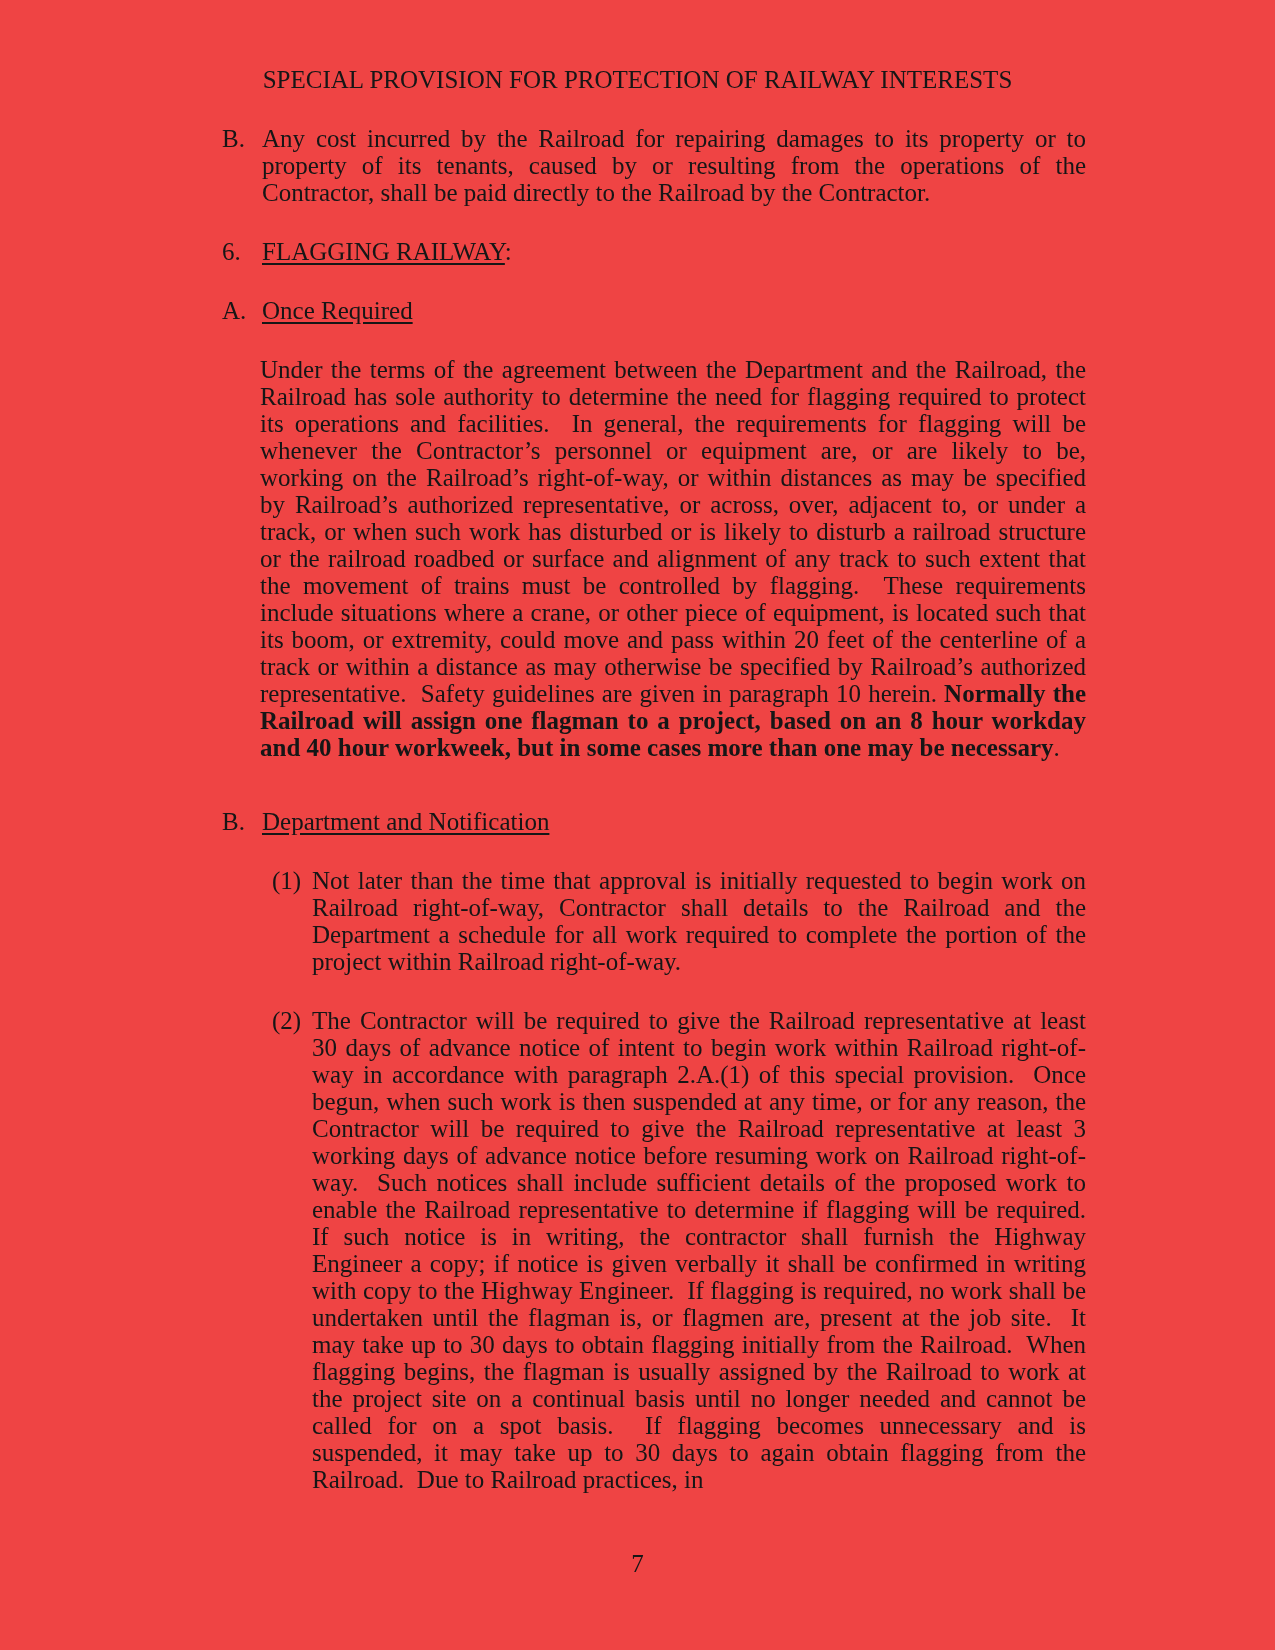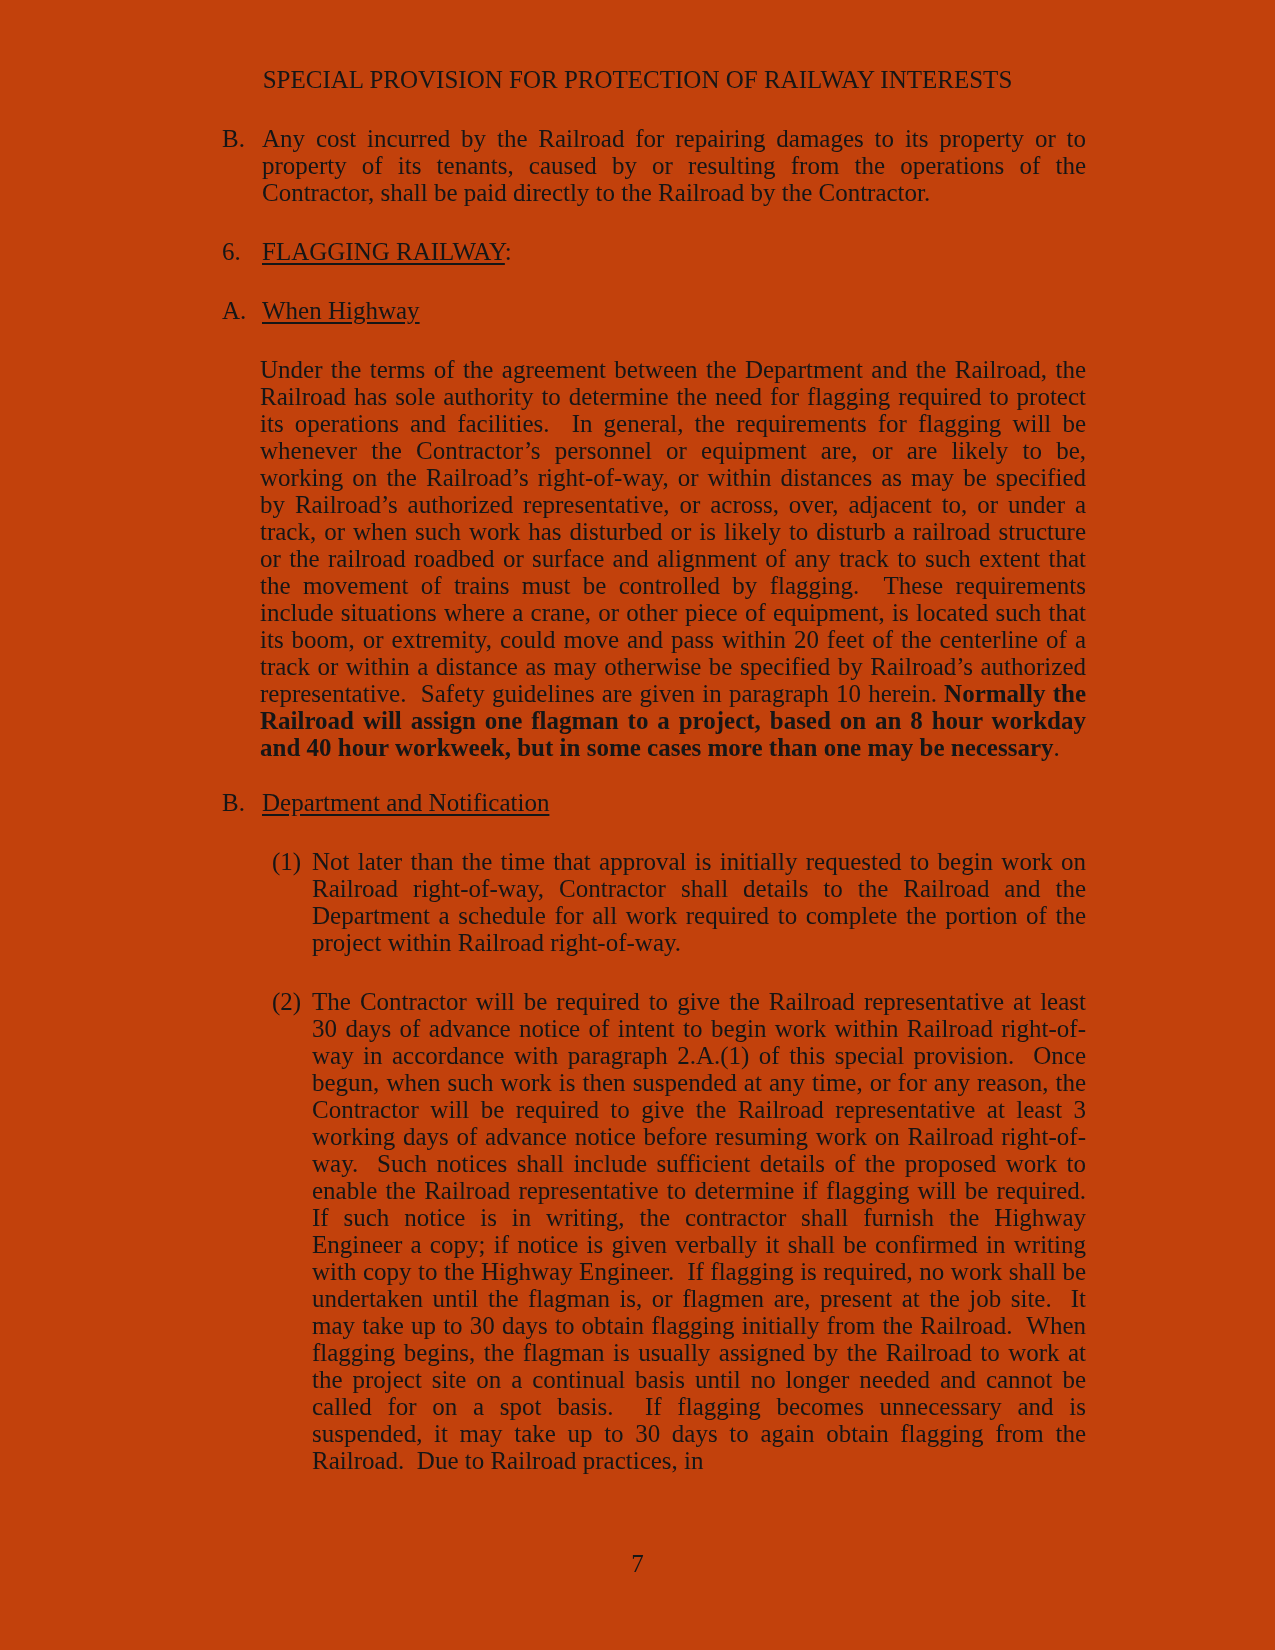--- a/index.html
+++ b/index.html
@@ -4,21 +4,21 @@
 <style>
   html, body {
     margin: 0;
     padding: 0;
     background: #ffffff;
   }
   .page {
     position: relative;
     width: 1275px;
     height: 1650px;
-    background: #c2410c;
+    background: #ef4444;
     color: #161616;
     font-family: "Liberation Serif", "DejaVu Serif", serif;
     font-size: 25px;
     line-height: 27px;
     box-sizing: border-box;
     padding-top: 66px;
     overflow: hidden;
   }
   .doc-header {
     text-align: center;
@@ -30,21 +30,21 @@
     width: 864px;
   }
   .hang-item .label {
     flex: none;
     width: 40px;
   }
   .hang-item .body {
     flex: 1;
   }
   .para {
-    margin: 0 0 28px 260px;
+    margin: 0 0 47px 260px;
     width: 826px;
   }
   .sub-item {
     display: flex;
     margin: 0 0 32px 272px;
     width: 814px;
   }
   .sub-item .label {
     flex: none;
     width: 40px;
@@ -83,21 +83,21 @@
     <div class="body jtext">Any cost incurred by the Railroad for repairing damages to its property or to property of its tenants, caused by or resulting from the operations of the Contractor, shall be paid directly to the Railroad by the Contractor.</div>
   </div>
 
   <div class="hang-item">
     <div class="label">6.</div>
     <div class="body"><span class="u">FLAGGING RAILWAY</span><span>:</span></div>
   </div>
 
   <div class="hang-item">
     <div class="label">A.</div>
-    <div class="body"><span class="u">When Highway</span></div>
+    <div class="body"><span class="u">Once Required</span></div>
   </div>
 
   <div class="para jtext"><span>Under the terms of the agreement between the Department and the Railroad, the Railroad has sole authority to determine the need for flagging required to protect its operations and facilities.  In general, the requirements for flagging will be whenever the Contractor’s personnel or equipment are, or are likely to be, working on the Railroad’s right-of-way, or within distances as may be specified by Railroad’s authorized representative, or across, over, adjacent to, or under a track, or when such work has disturbed or is likely to disturb a railroad structure or the railroad roadbed or surface and alignment of any track to such extent that the movement of trains must be controlled by flagging.  These requirements include situations where a crane, or other piece of equipment, is located such that its boom, or extremity, could move and pass within 20 feet of the centerline of a track or within a distance as may otherwise be specified by Railroad’s authorized representative.  Safety guidelines are given in paragraph 10 herein. </span><span class="b">Normally the Railroad will assign one flagman to a project, based on an 8 hour workday and 40 hour workweek, but in some cases more than one may be necessary</span><span>.</span></div>
 
   <div class="hang-item">
     <div class="label">B.</div>
     <div class="body"><span class="u">Department and Notification</span></div>
   </div>
 
   <div class="sub-item">

